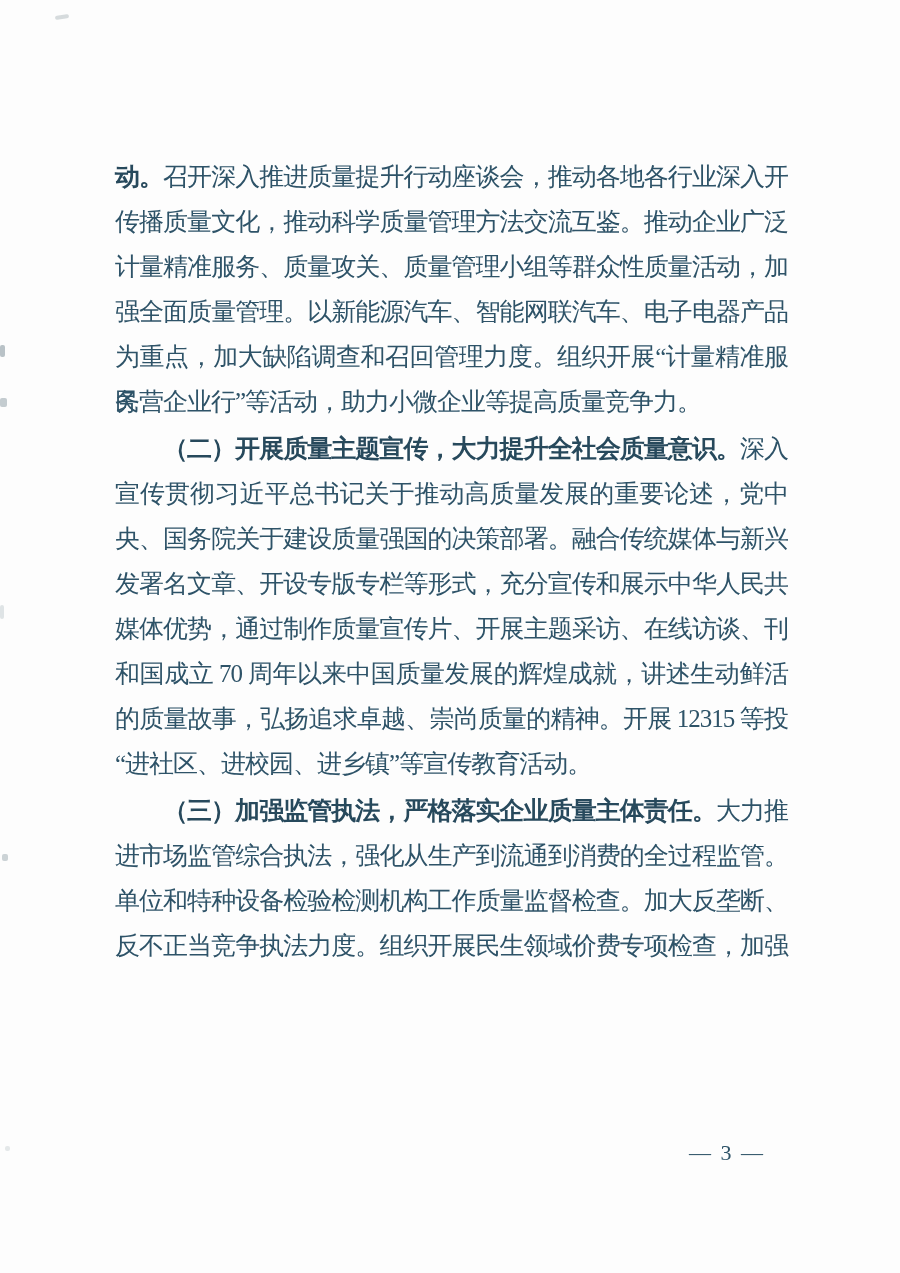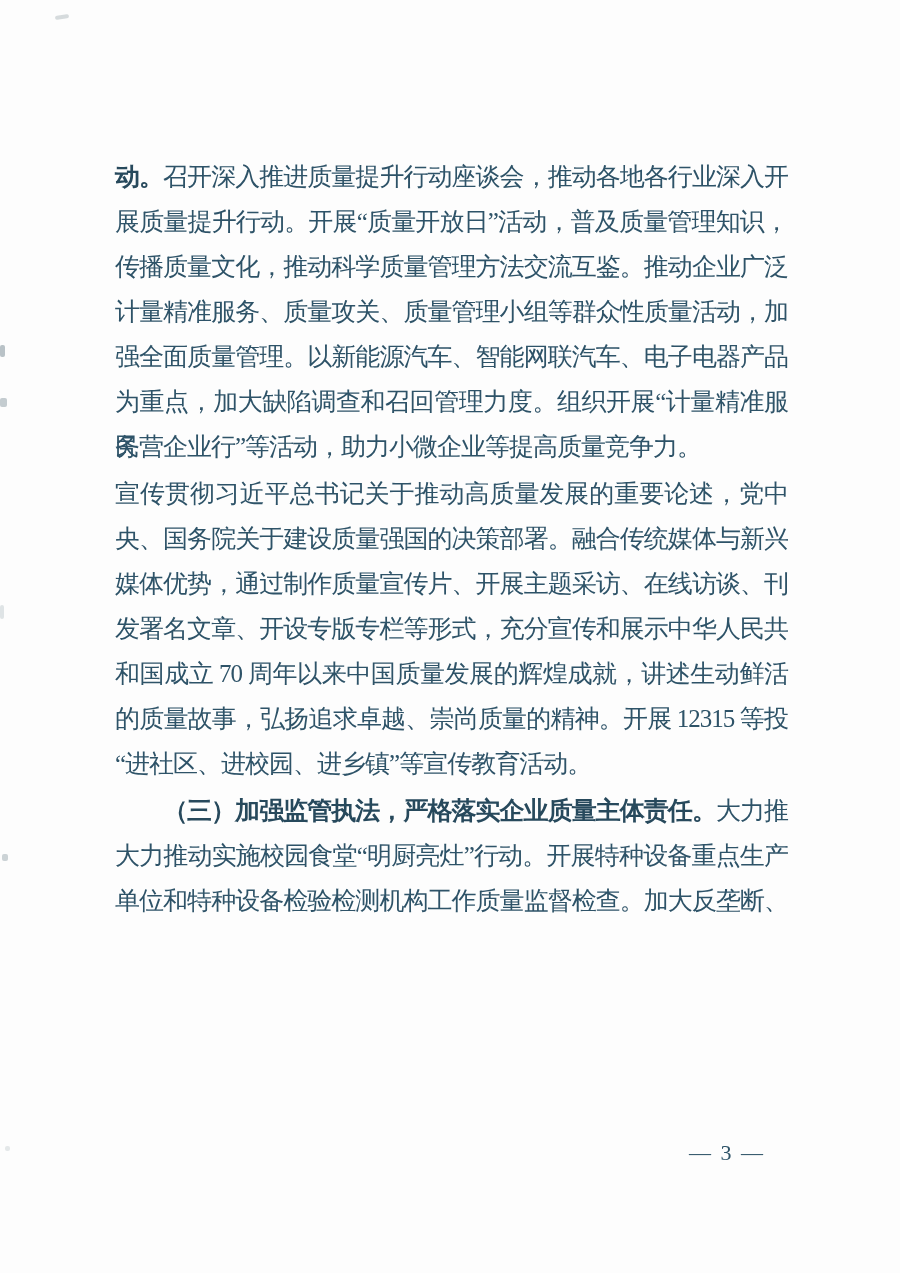--- a/index.html
+++ b/index.html
@@ -66,37 +66,38 @@
   <span class="speck" id="speck-top"></span>
   <span class="speck" id="speck-left-1"></span>
   <span class="speck" id="speck-left-2"></span>
   <span class="speck" id="speck-left-3"></span>
   <span class="speck" id="speck-left-4"></span>
   <span class="speck" id="speck-left-5"></span>
 
   <div id="text-block">
       <div class="paragraph">
         <div class="line just"><span class="bold">动。</span><span class="reg">召开深入推进质量提升行动座谈会，推动各地各行业深入开</span></div>
-        <div class="line just"><span class="reg">展质量提升行动。开展“质量开放日”活动，普及质量管理知识，</span></div>
         <div class="line just"><span class="reg">传播质量文化，推动科学质量管理方法交流互鉴。推动企业广泛</span></div>
         <div class="line just"><span class="reg">计量精准服务、质量攻关、质量管理小组等群众性质量活动，加</span></div>
         <div class="line just"><span class="reg">强全面质量管理。以新能源汽车、智能网联汽车、电子电器产品</span></div>
         <div class="line just"><span class="reg">为重点，加大缺陷调查和召回管理力度。组织开展“计量精准服务</span></div>
         <div class="line"><span class="reg">民营企业行”等活动，助力小微企业等提高质量竞争力。</span></div>
       </div>
       <div class="paragraph">
+        <div class="line just indent"><span class="bold">（二）开展质量主题宣传，大力提升全社会质量意识。</span><span class="reg">深入</span></div>
         <div class="line just"><span class="reg">宣传贯彻习近平总书记关于推动高质量发展的重要论述，党中</span></div>
         <div class="line just"><span class="reg">央、国务院关于建设质量强国的决策部署。融合传统媒体与新兴</span></div>
+        <div class="line just"><span class="reg">发署名文章、开设专版专栏等形式，充分宣传和展示中华人民共</span></div>
         <div class="line just"><span class="reg">媒体优势，通过制作质量宣传片、开展主题采访、在线访谈、刊</span></div>
-        <div class="line just"><span class="reg">发署名文章、开设专版专栏等形式，充分宣传和展示中华人民共</span></div>
         <div class="line just"><span class="reg">和国成立 70 周年以来中国质量发展的辉煌成就，讲述生动鲜活</span></div>
         <div class="line just"><span class="reg">的质量故事，弘扬追求卓越、崇尚质量的精神。开展 12315 等投</span></div>
         <div class="line"><span class="reg">“进社区、进校园、进乡镇”等宣传教育活动。</span></div>
       </div>
       <div class="paragraph">
         <div class="line just indent"><span class="bold">（三）加强监管执法，严格落实企业质量主体责任。</span><span class="reg">大力推</span></div>
-        <div class="line just"><span class="reg">大力推动实施校园食堂“明厨亮灶”行动。开展特种设备重点生产</span></div>
+        <div class="line just"><span class="reg">进市场监管综合执法，强化从生产到流通到消费的全过程监管。</span></div>
         <div class="line just"><span class="reg">单位和特种设备检验检测机构工作质量监督检查。加大反垄断、</span></div>
+        <div class="line just"><span class="reg">反不正当竞争执法力度。组织开展民生领域价费专项检查，加强</span></div>
       </div>
     </div>
 
   <div id="page-number">— 3 —</div>
 </div>
 
 </body></html>

